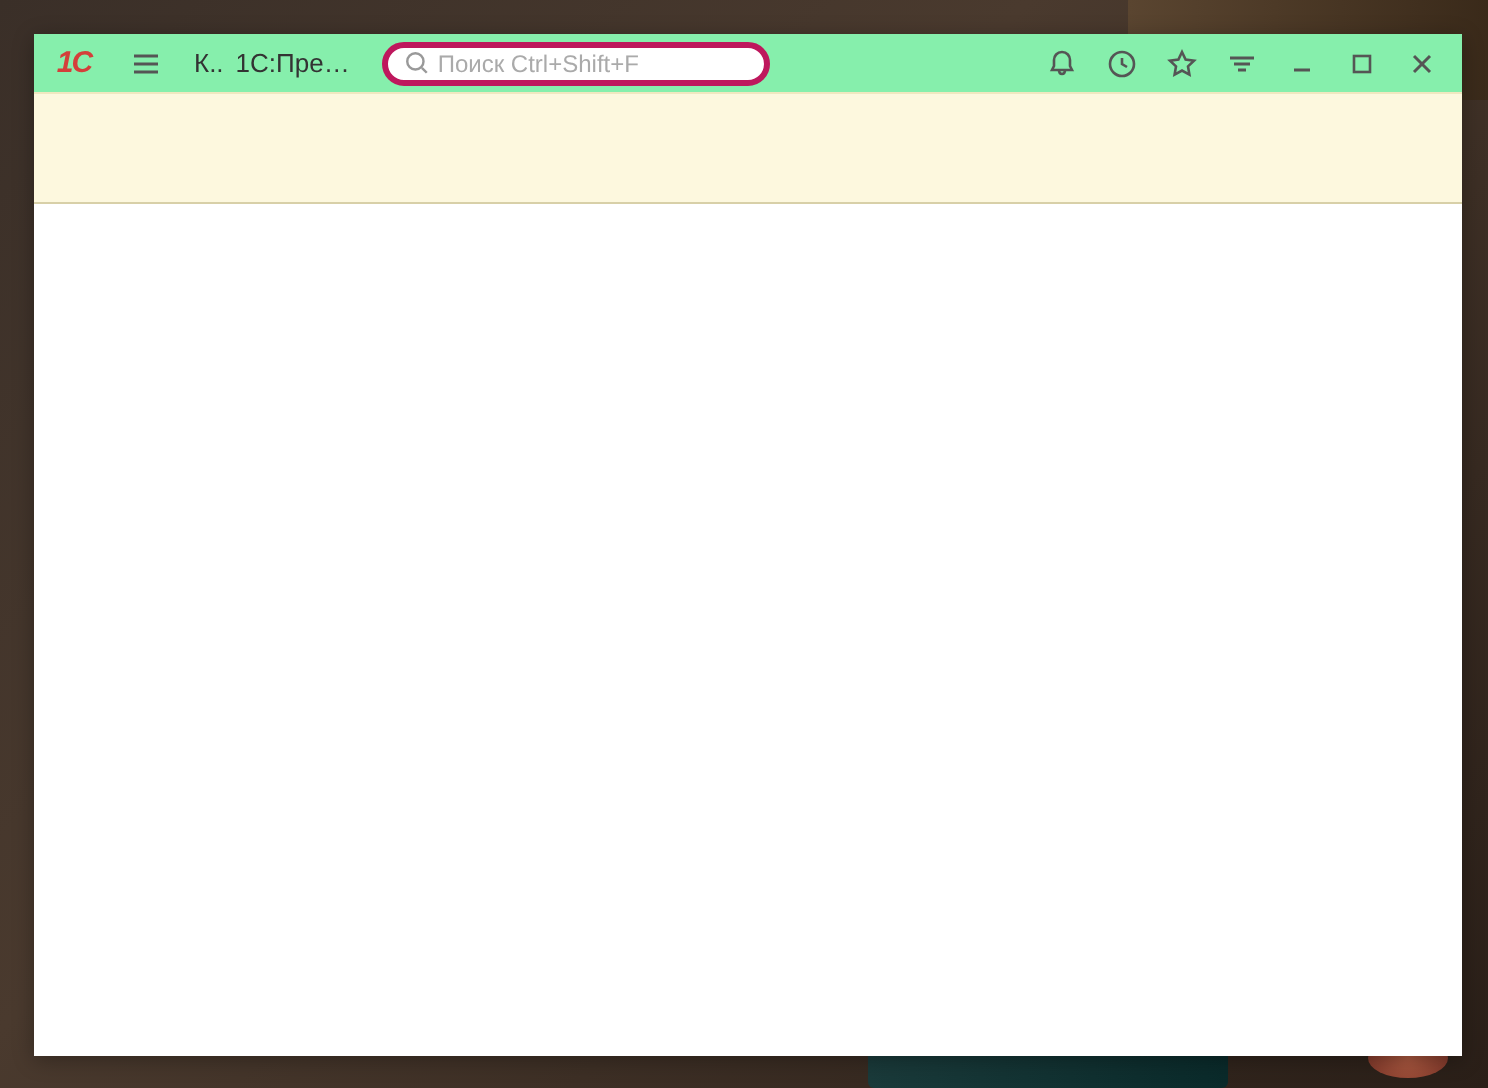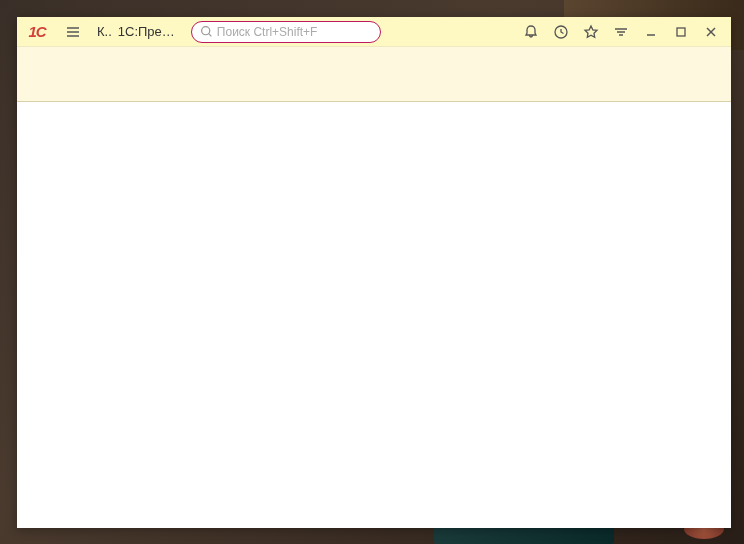--- a/index.html
+++ b/index.html
@@ -54,21 +54,21 @@
       top: 17px;
       width: 714px;
       height: 511px;
       background: #ffffff;
       box-shadow: 0 2px 10px rgba(0,0,0,0.3);
       display: flex;
       flex-direction: column;
     }
     .titlebar {
       height: 30px;
-      background: #fef9c3;
+      background: #86efac;
       border-bottom: 1px solid #f0e8c0;
       display: flex;
       align-items: center;
       padding: 0 6px;
       gap: 4px;
     }
     .logo {
       width: 28px;
       height: 18px;
       display: flex;
@@ -107,21 +107,21 @@
     .breadcrumb-item {
       white-space: nowrap;
       max-width: 60px;
       overflow: hidden;
       text-overflow: ellipsis;
     }
     .search-box {
       flex: 1;
       height: 22px;
       background: #ffffff;
-      border: 1px solid #be185d;
+      border: 3px solid #be185d;
       border-radius: 11px;
       display: flex;
       align-items: center;
       padding: 0 8px;
       margin: 0 6px;
       max-width: 310px;
     }
     .search-box svg {
       width: 13px;
       height: 13px;

